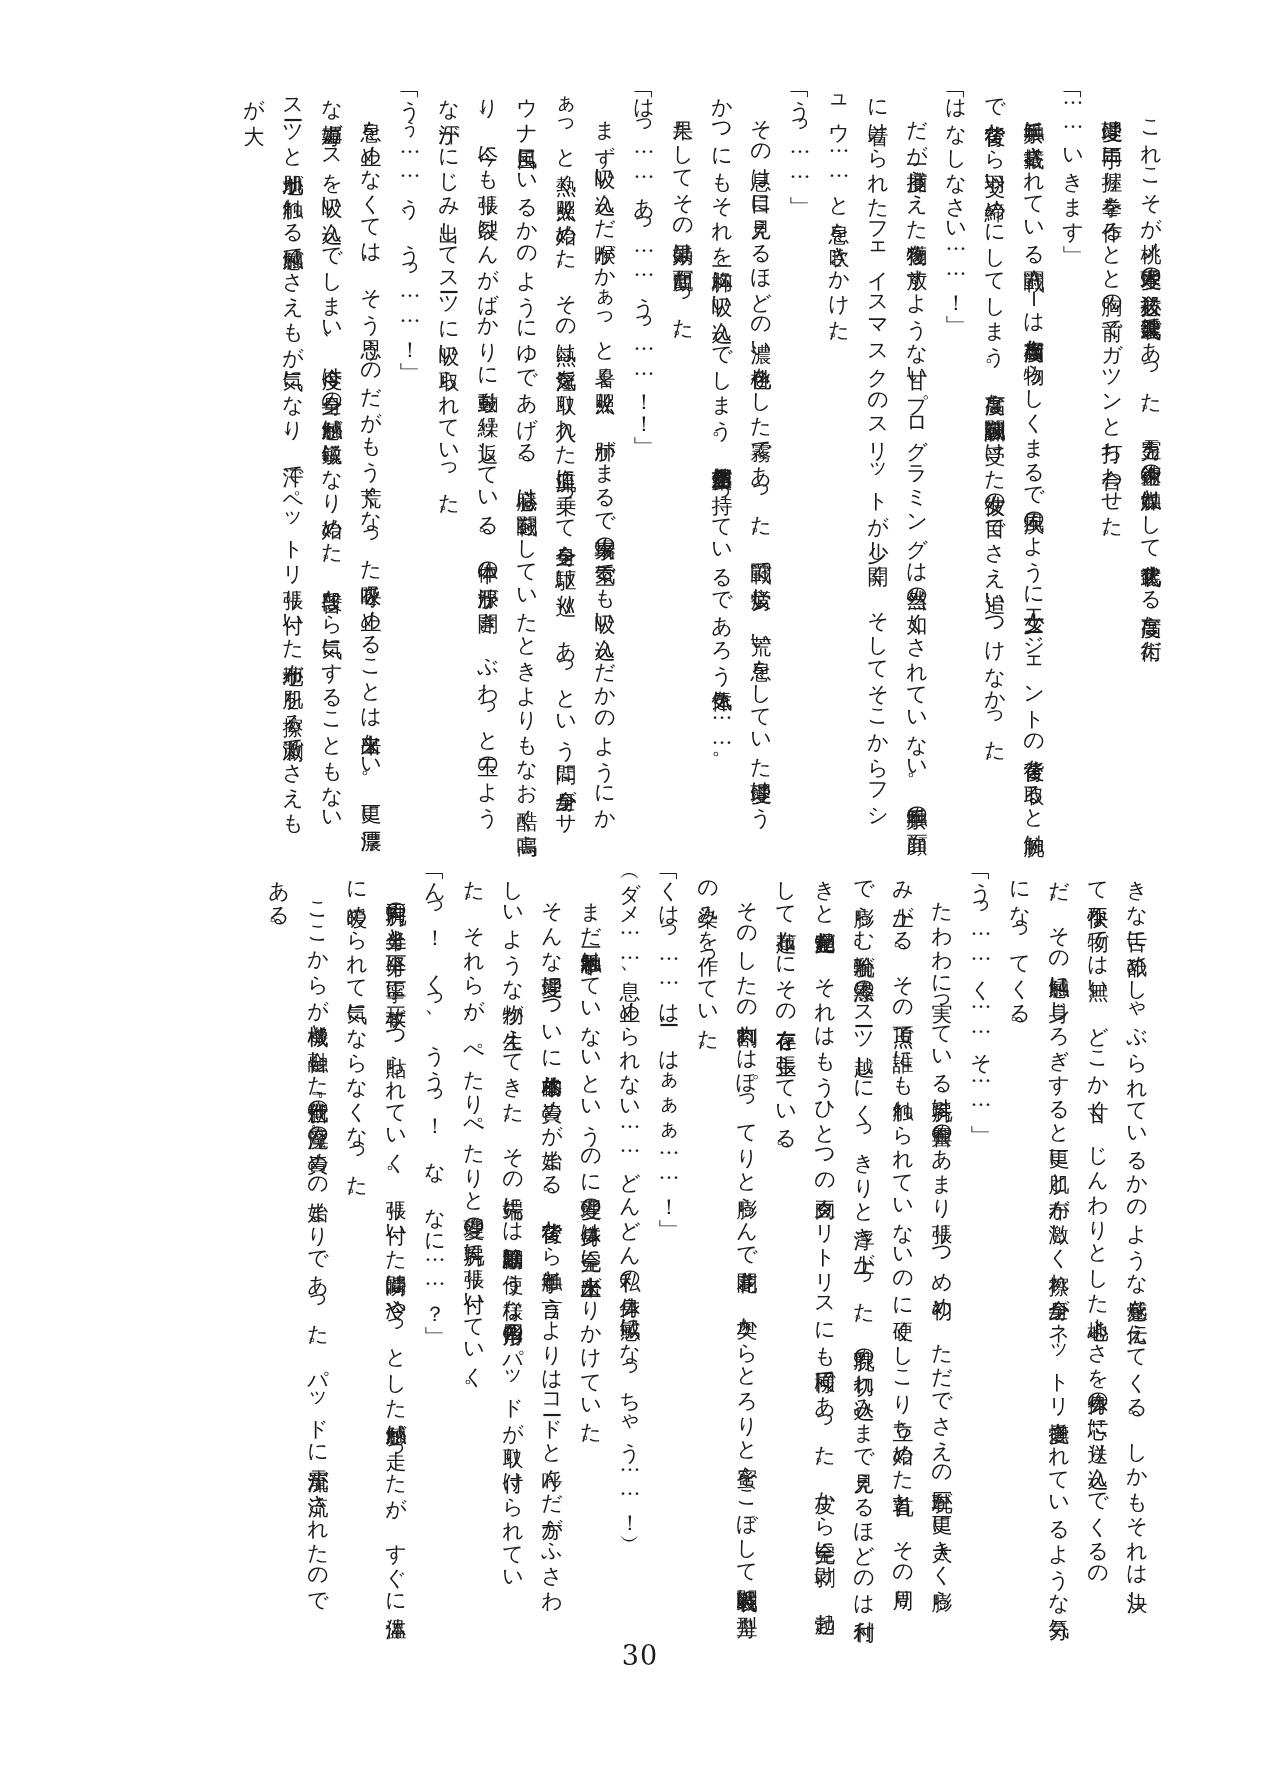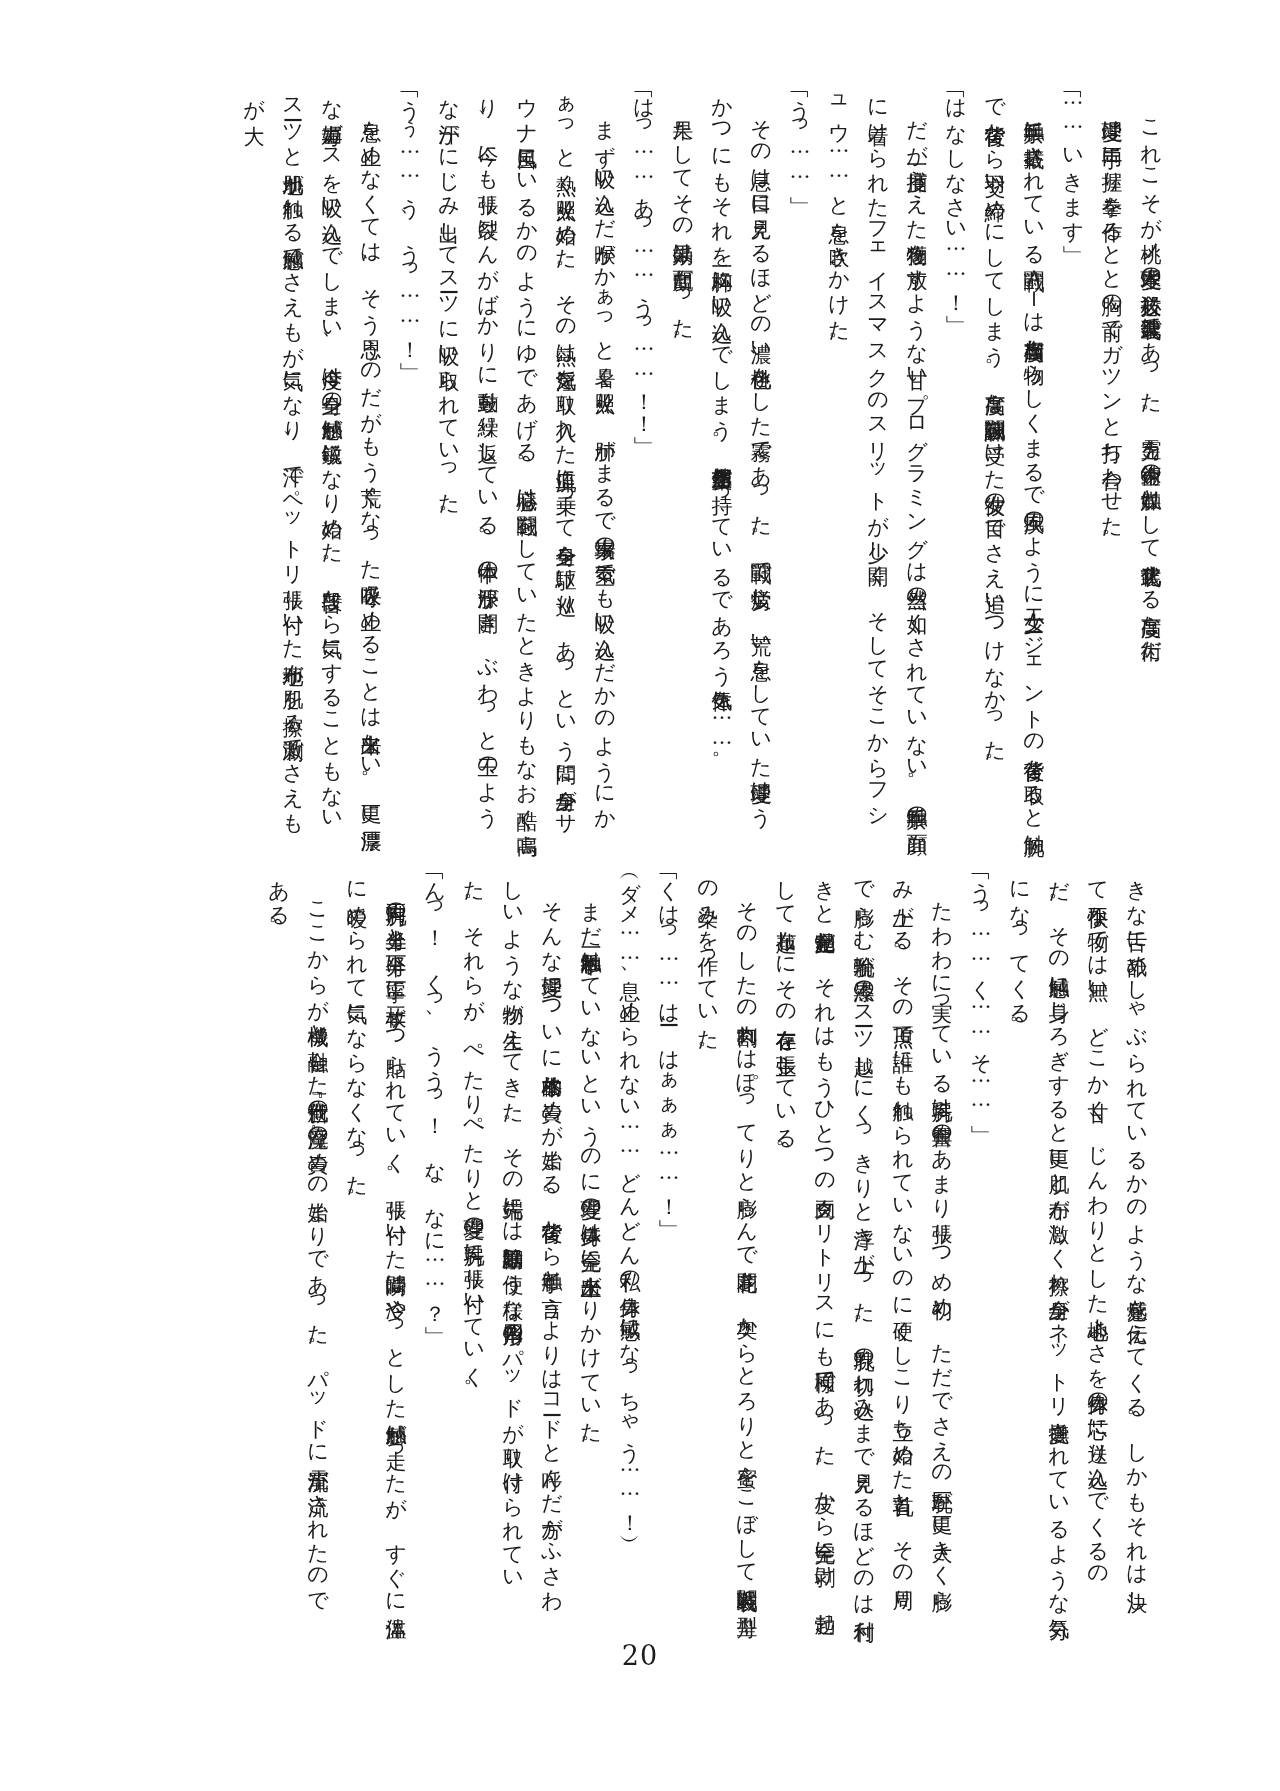--- a/index.html
+++ b/index.html
@@ -79,15 +79,15 @@
       <p class="indent">そのしたの肉割れはぽってりと膨らんで花開き、奥からとろりと蜜をこぼして戦闘衣装に舟型の染みを作っていた。</p>
       <p>「くはっ……はー、はぁぁぁ……！」</p>
       <p>（ダメ……息、止められない……どんどん私の身体、敏感になっちゃう……！）</p>
       <p class="indent">まだ触手一本触れていないというのに愛理の身体は完全に出来上がりかけていた。</p>
       <p class="indent">そんな愛理についに本格的な責めが始まる。背後から触手と言うよりはコードと呼んだ方がふさわしいような物が生えてきた。その先端には除細動器に使う様な四角形のパッドが取り付けられていた。それらが、ぺたりぺたりと愛理の乳房に張り付いていく。</p>
       <p>「んっ！　くっ、ううっ！　な、なに……？」</p>
       <p class="indent">両乳房の上半分と下半分に丁寧に三枚ずつ貼られていく。張り付いた瞬間は冷やっとした感触が走ったが、すぐに体温に暖められて気にならなくなった。</p>
       <p class="indent">ここからが機械と融合した『新世代の淫魔』の責めの始まりであった。パッドに電流が流されたのである。</p>
     </div>
 
-  <div class="page-number">20</div>
+  <div class="page-number">30</div>
 
 </div>
 
 </body></html>

